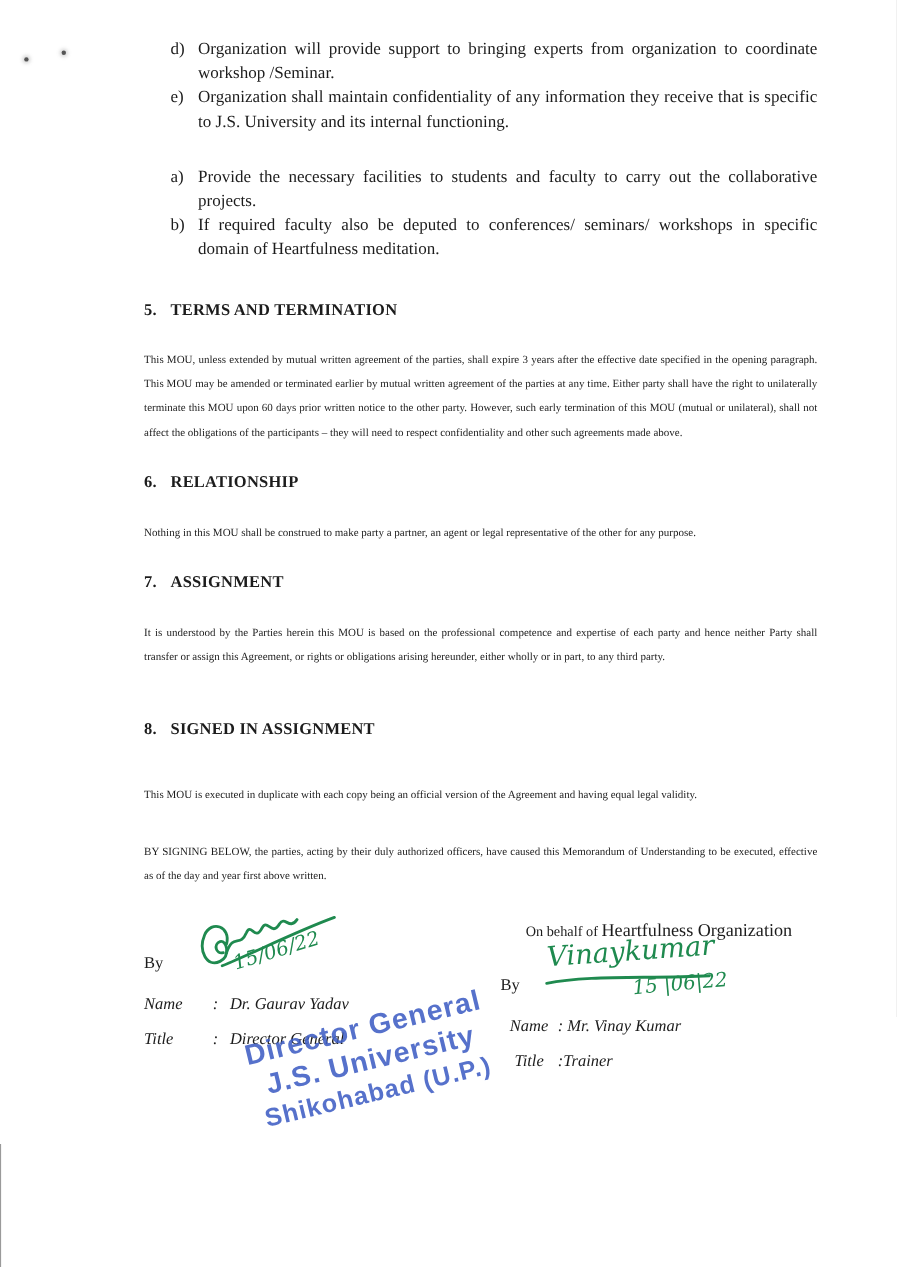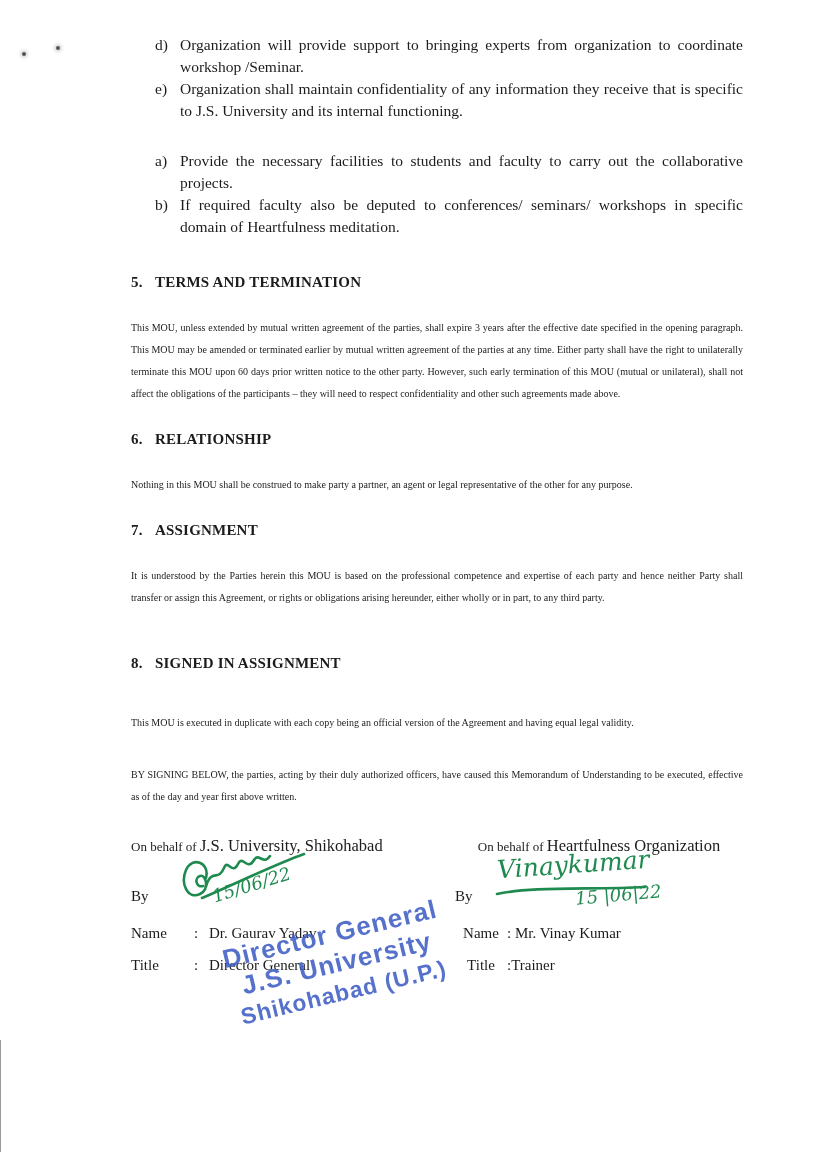--- a/index.html
+++ b/index.html
@@ -56,20 +56,21 @@
   }
   .sig-col-left{ width:324px; position:relative; }
   .sig-col-right{ flex:1; position:relative;text-align:center; }
   .onbehalf{ font-size:13px; white-space:nowrap; }
   .onbehalf .party{ font-size:16.5px; }
   .sig-row{
     display:flex;
     align-items:baseline;
     margin-top:15px;
     font-size:15px;
+    font-style:italic;
   }
   .sig-row .lbl{ width:52px; }
   .sig-row .colon{ width:26px; text-align:center; }
   .sig-row .val{ white-space:nowrap; }
   .sig-row-right .lbl{ width:52px; }
   .by-row{
     position:relative;
     height:48px;
     margin-top:6px;
     font-size:15px;
@@ -191,23 +192,20 @@
     <p class="heading" style="margin-top:46px;">
       <span class="num">8.</span><span>SIGNED IN ASSIGNMENT</span>
     </p>
     <p class="para" style="margin-top:40px;">This MOU is executed in duplicate with each copy being an official version of the Agreement and having equal legal validity.</p>
 
     <p class="para" style="margin-top:30px;">BY SIGNING BELOW, the parties, acting by their duly authorized officers, have caused this Memorandum of Understanding to be executed, effective as of the day and year first above written.</p>
 
     <div class="sig-area">
 
       <div class="sig-col-left">
-        <div class="onbehalf">
-          <span>On behalf of </span><span class="party">J.S. University, Shikohabad</span>
-        </div>
         <div class="by-row">
           <span class="lbl">By</span>
           <span class="sig-scribble-left">
             <svg width="150" height="62" viewBox="0 0 150 62">
               <g fill="none" stroke="#1f8a4f" stroke-width="2.6" stroke-linecap="round" stroke-linejoin="round">
                 <path d="M30,30 C34,14 16,8 10,22 C4,36 12,52 24,46 C34,41 30,26 24,28 C18,30 20,40 27,38"></path>
                 <path d="M30,38 C36,20 42,34 48,20 C52,10 56,28 62,16 C67,6 71,24 78,12 C83,4 87,18 94,8"></path>
                 <path d="M26,50 C55,38 95,18 128,6"></path>
               </g>
             </svg>

